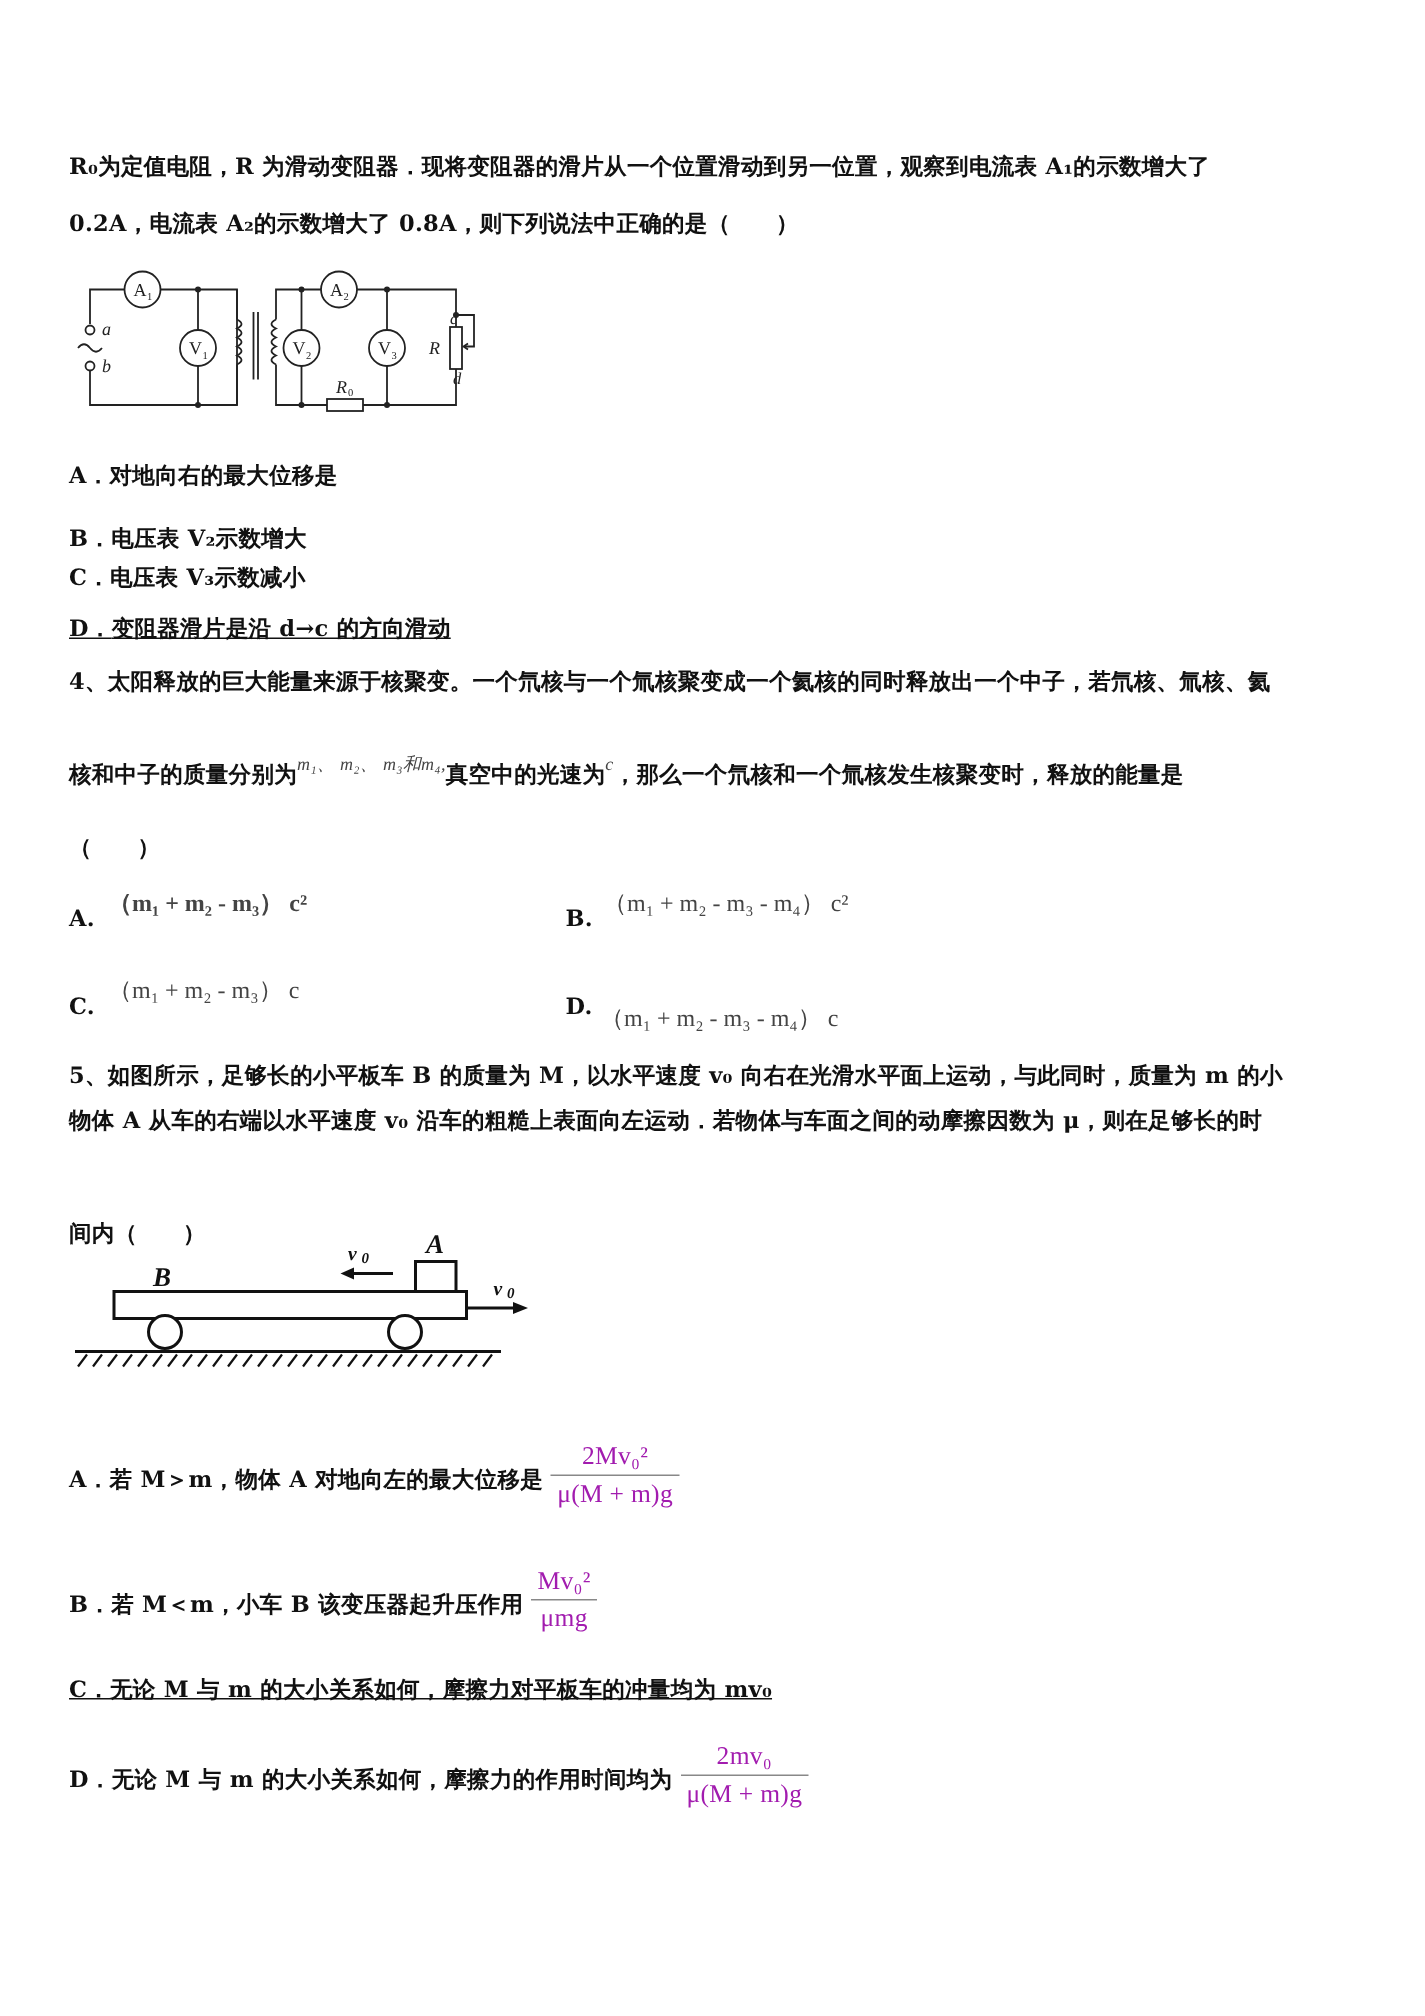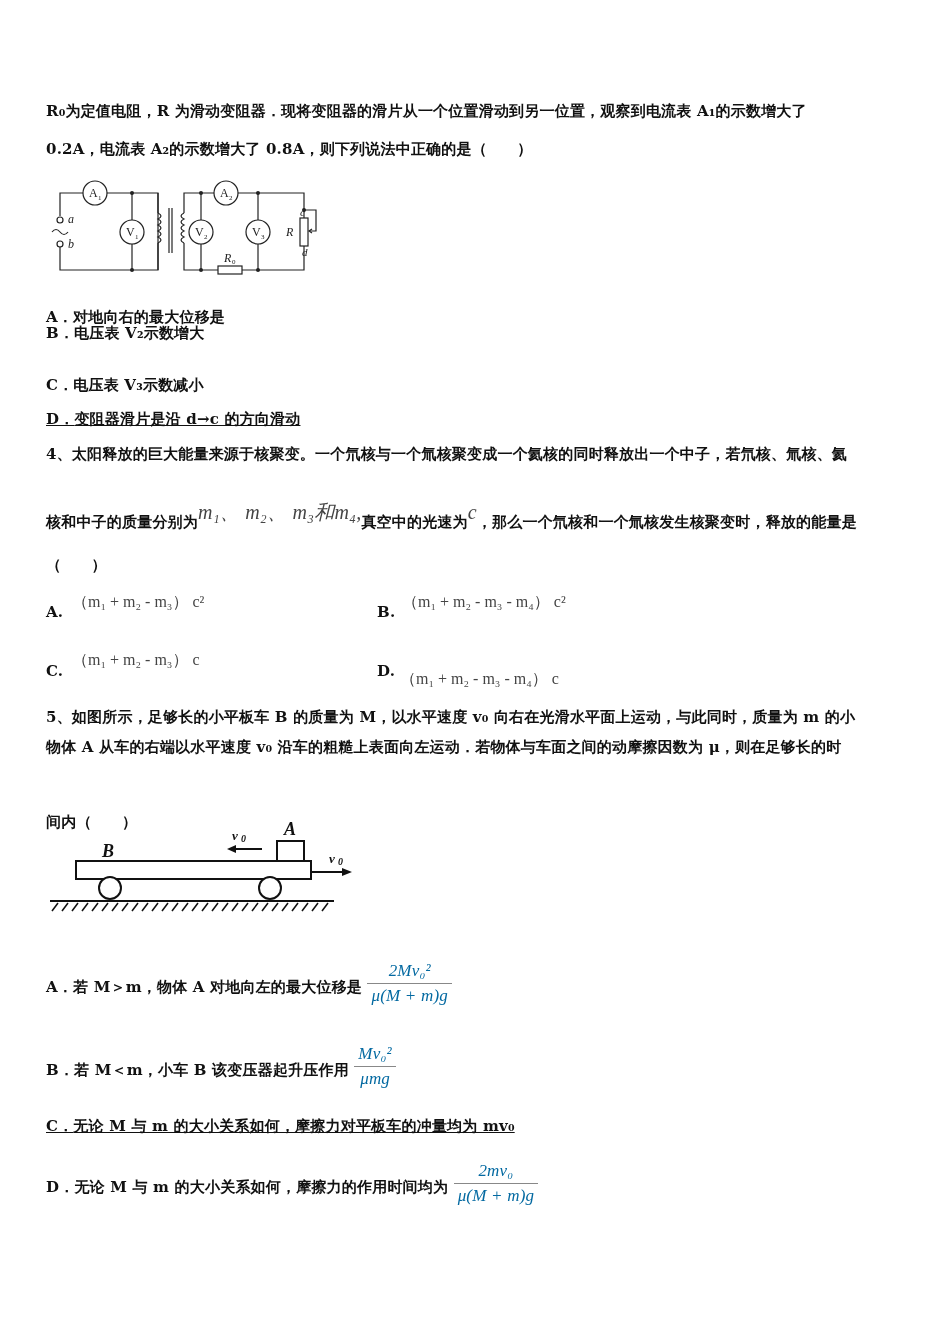--- a/index.html
+++ b/index.html
@@ -1,21 +1,21 @@
 <!DOCTYPE html>
 <html><head>
 <meta charset="utf-8">
 <style>
   html, body { margin: 0; padding: 0; background: #ffffff; }
   body { width: 950px; height: 1344px; position: relative; overflow: hidden;
          font-family: "DejaVu Serif", "Liberation Serif", serif; color: #111; }
   .line { position: absolute; left: 46px; font-size: 15px; font-weight: bold; white-space: nowrap; letter-spacing: 0.2px; }
-  .math-inline { font-family: "Liberation Serif", serif; font-weight: normal; color: #444; font-size: 20px; }
+  .math-inline { font-family: "Liberation Serif", serif; font-weight: normal; color: #444; font-size: 12px; }
   .expr { position: absolute; font-family: "Liberation Serif", serif; font-size: 16px; color: #444; font-weight: normal; white-space: nowrap; }
-  .frac { display: inline-block; vertical-align: middle; text-align: center; font-family: "Liberation Serif", serif; font-weight: normal; font-style: italic; color: #0369a1; font-size: 17px; }
+  .frac { display: inline-block; vertical-align: middle; text-align: center; font-family: "Liberation Serif", serif; font-weight: normal; color: #a21caf; font-size: 17px; }
   .frac .num { display: block; padding: 0 4px 2px; border-bottom: 1px solid #888; }
   .frac .den { display: block; padding: 2px 4px 0; }
   svg { position: absolute; }
 </style>
 </head>
 <body>
 
 <div class="line" style="top:102px;">R₀为定值电阻，R 为滑动变阻器．现将变阻器的滑片从一个位置滑动到另一位置，观察到电流表 A₁的示数增大了</div>
 <div class="line" style="top:140px;">0.2A，电流表 A₂的示数增大了 0.8A，则下列说法中正确的是（　　）</div>
 
@@ -83,40 +83,40 @@
     <text x="256" y="78" font-style="italic" font-size="11">d</text>
     <text x="240" y="58" font-style="italic">R</text>
     <text x="178" y="84" font-style="italic">R</text>
       <text x="186" y="86" font-size="7">0</text>
   </g>
 </svg>
 
 <div class="line" style="top:308px;">
   <span>A．</span><span>对地向右的最大位移是</span>
 </div>
-<div class="line" style="top:324px;">
+<div class="line" style="top:350px;">
   <span>B．</span><span>电压表 V₂示数增大</span>
 </div>
 <div class="line" style="top:376px;">
   <span>C．</span><span>电压表 V₃示数减小</span>
 </div>
 <div class="line" style="top:410px;text-decoration:underline;">
   <span>D．</span><span>变阻器滑片是沿 d→c 的方向滑动</span>
 </div>
 
 <div class="line" style="top:445px;">4、太阳释放的巨大能量来源于核聚变。一个氘核与一个氚核聚变成一个氦核的同时释放出一个中子，若氘核、氚核、氦</div>
 <div class="line" style="top:507px;">
   <span>核和中子的质量分别为</span><span class="math-inline" style="position:relative; top:-8px; font-style:italic;">m₁、 m₂、 m₃和m₄,</span><span>真空中的光速为</span><span class="math-inline" style="position:relative; top:-8px; font-style:italic;">c</span><span>，那么一个氘核和一个氚核发生核聚变时，释放的能量是</span>
 </div>
 <div class="line" style="top:556px;">（　　）</div>
 
 <div class="line" style="top:603px;">
   <span>A.</span>
 </div>
-<div class="expr" style="left:72px; top:592px;">（m₁ + m₂ - m₃） c²</div>
+<div class="expr" style="left:72px; top:592px;font-weight:bold;">（m₁ + m₂ - m₃） c²</div>
 <div class="line" style="left:377px; top:603px;">
   <span>B.</span>
 </div>
 <div class="expr" style="left:402px; top:592px;">（m₁ + m₂ - m₃ - m₄） c²</div>
 <div class="line" style="top:662px;">
   <span>C.</span>
 </div>
 <div class="expr" style="left:72px; top:650px;">（m₁ + m₂ - m₃） c</div>
 <div class="line" style="left:377px; top:662px;">
   <span>D.</span>

